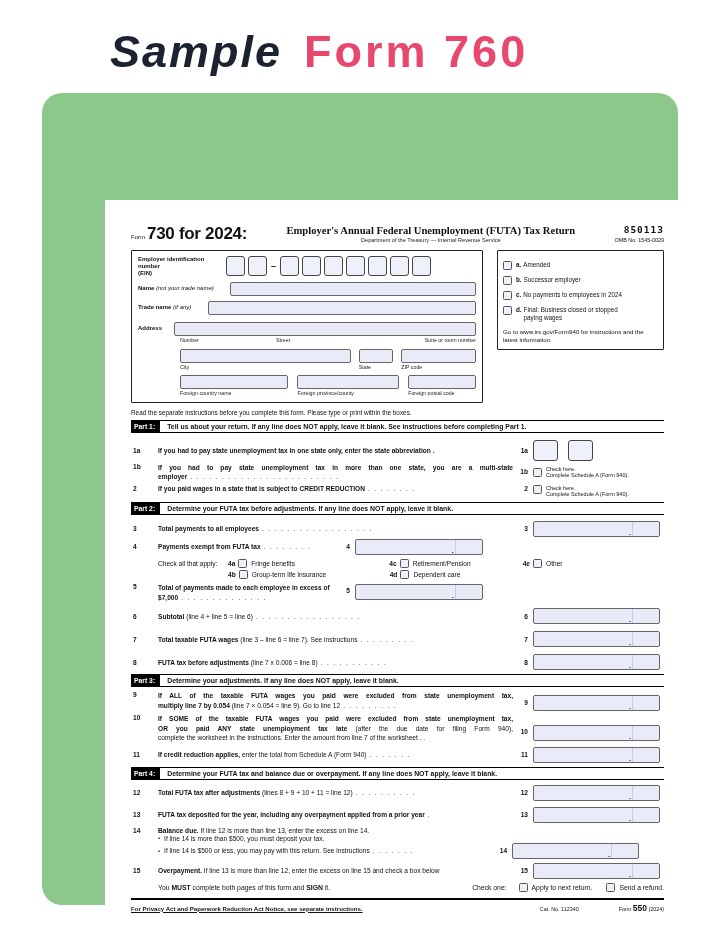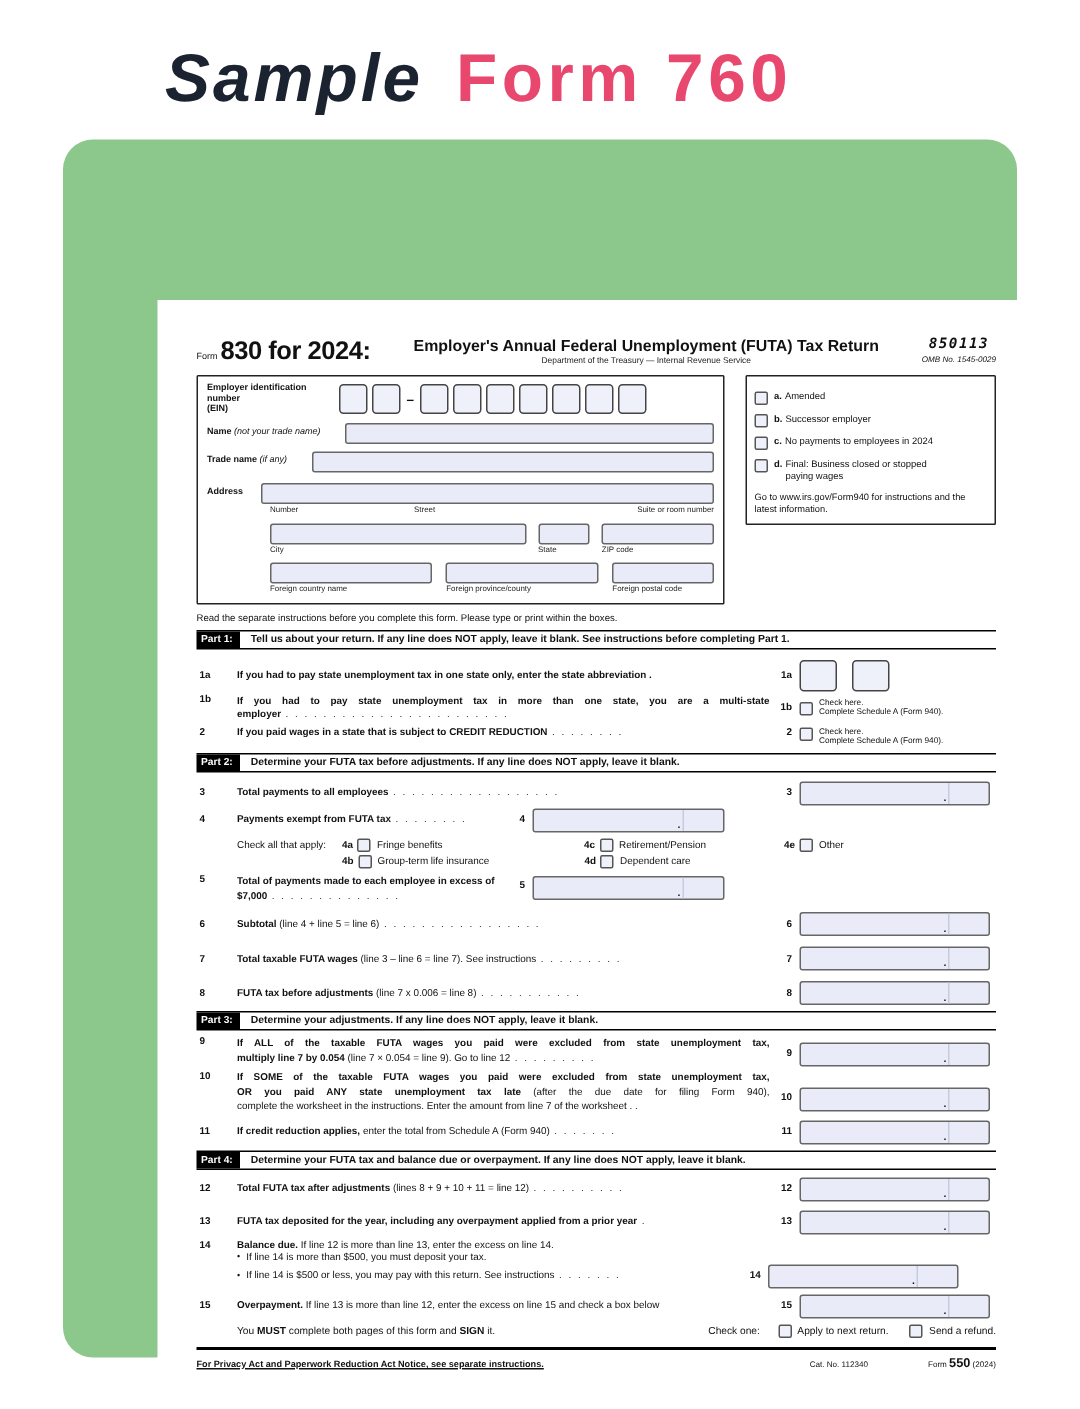--- a/index.html
+++ b/index.html
@@ -21,23 +21,23 @@
   .sheet { position:absolute; left:105px; top:200px; width:585px; height:739px;
            background:#fff; overflow:hidden; }
   .content { padding:24px 26px 0 26px; }
 
   
   .form-header { display:flex; align-items:flex-start; }
   .fh-left { white-space:nowrap; }
   .fh-form { font-size:6px; margin-right:2px; }
   .fh-big { font-size:17px; font-weight:800; letter-spacing:-0.3px; }
   .fh-center { flex:1; text-align:center; padding-top:1px; }
-  .fh-title { font-size:10.6px; font-weight:800; }
+  .fh-title { font-size:10.6px; font-weight:800;font-family:Liberation Serif, serif; }
   .fh-sub { font-size:5.6px; color:#222; margin-top:1px; }
-  .fh-right { text-align:center;font-style:italic; }
+  .fh-right { text-align:right; }
   .fh-code { font-family:"DejaVu Sans Mono", monospace; font-size:9.5px; font-weight:700; letter-spacing:1px; }
   .fh-omb { font-size:5.4px; margin-top:2px; }
 
   
   .id-row { display:flex; margin-top:6px; align-items:flex-start; }
   .id-box { width:352px; border:1.5px solid #222; border-radius:1px; padding:5px 6px 6px 6px; }
   .fld { background:#e9ecf8; border:1px solid #666; border-radius:2px; height:14px; }
   .lab { font-size:6px; font-weight:700; line-height:1.15; }
   .hint { font-weight:400; font-style:italic; }
   .sub { font-size:5.3px; color:#222; margin-top:1px; }
@@ -128,21 +128,21 @@
     <span class="w1">Sample</span><span class="w2">Form 760</span>
   </div>
 
   <div class="green"></div>
 
   <div class="sheet">
     <div class="content">
 
       <div class="form-header">
         <div class="fh-left">
-          <span class="fh-form">Form</span><span class="fh-big">830 for 2024:</span>
+          <span class="fh-form">Form</span><span class="fh-big">730 for 2024:</span>
         </div>
         <div class="fh-center">
           <div class="fh-title">Employer's Annual Federal Unemployment (FUTA) Tax Return</div>
           <div class="fh-sub">Department of the Treasury — Internal Revenue Service</div>
         </div>
         <div class="fh-right">
           <div class="fh-code">850113</div>
           <div class="fh-omb">OMB No. 1545-0029</div>
         </div>
       </div>

